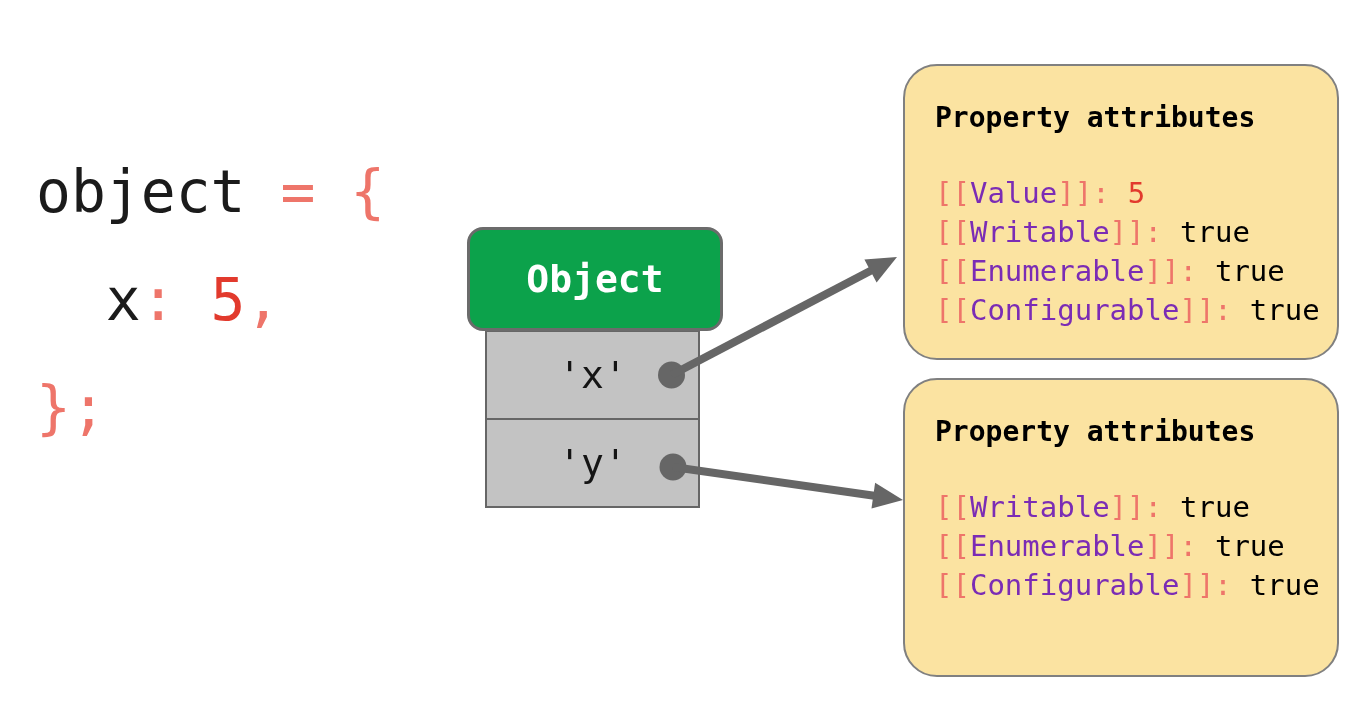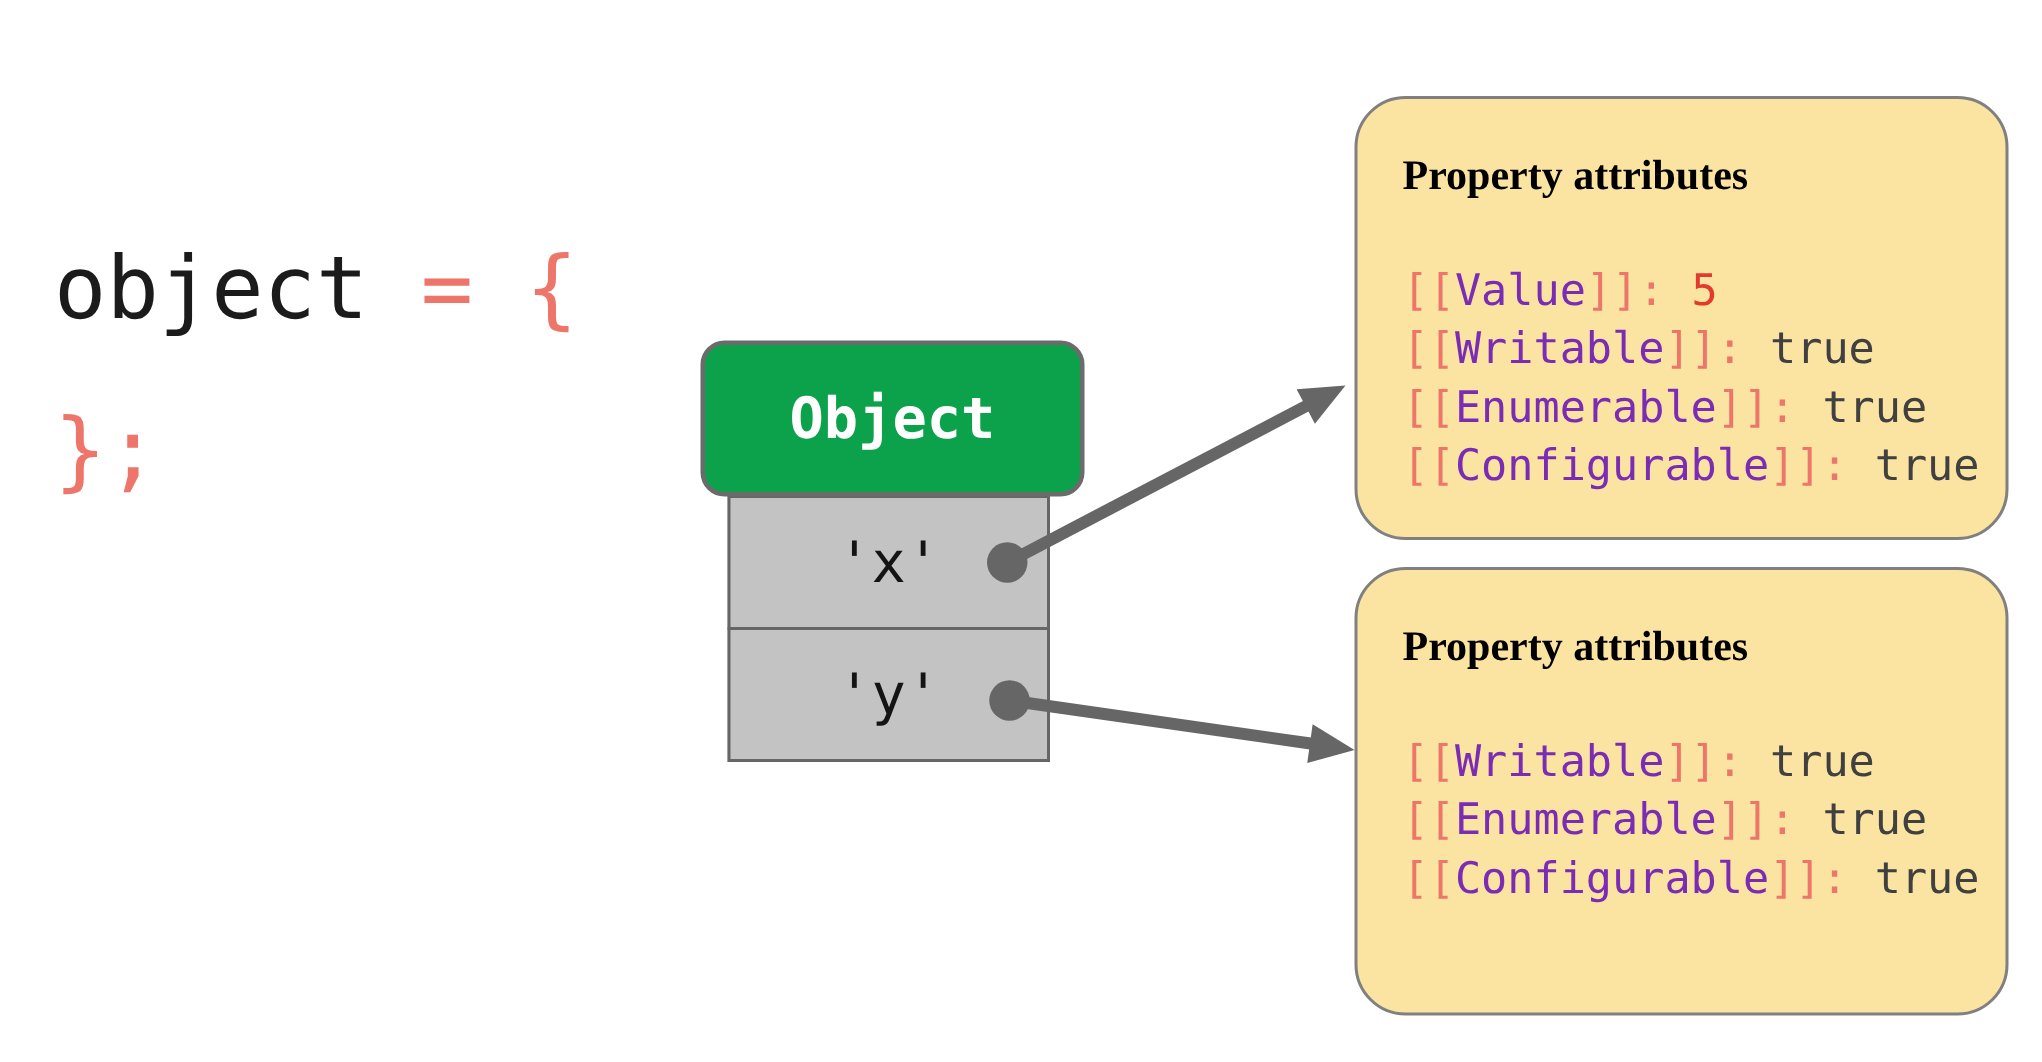--- a/index.html
+++ b/index.html
@@ -27,36 +27,37 @@
 
   
   .arrows{position:absolute;left:0;top:0;width:1361px;height:708px;pointer-events:none;z-index:3;}
 
   
   .attr-box{position:absolute;left:903px;width:436px;box-sizing:border-box;
             background:#fbe3a1;border:2px solid #808080;border-radius:34px;
             padding:34px 28px 0 30px;}
   .attr-box-1{top:64px;height:296px;}
   .attr-box-2{top:378px;height:299px;}
-  .attr-title{font-size:28px;line-height:36px;font-weight:bold;color:#000000;font-family:Liberation Serif, serif;}
+  .attr-title{font-size:28px;line-height:36px;font-weight:bold;color:#000000;}
   .attr-lines{margin-top:38px;font-size:29px;line-height:39px;}
   .attr-line{white-space:pre;}
   .tok-p{color:#ee756a;}
   .tok-name{color:#7b2cb5;}
   .val{margin-left:18px;}
   .val-num{color:#e23a2d;}
-  .val-bool{color:#404040;margin-top:12px;}
+  .val-bool{color:#000000;margin-top:12px;}
 </style>
 </head>
 <body>
 
 <div class="canvas">
 
   <div class="code">
     <div class="code-line"><span class="tok-ident">object </span><span class="tok-punct">= {</span></div>
+    <div class="code-line"><span class="tok-ident">  x</span><span class="tok-punct">:</span><span class="tok-num"> 5</span><span class="tok-punct">,</span></div>
     <div class="code-line"><span class="tok-punct">};</span></div>
   </div>
 
   <div class="obj-header">
     <span>Object</span>
   </div>
   <div class="obj-cells">
     <div class="obj-cell">
       <span>'x'</span>
     </div>

